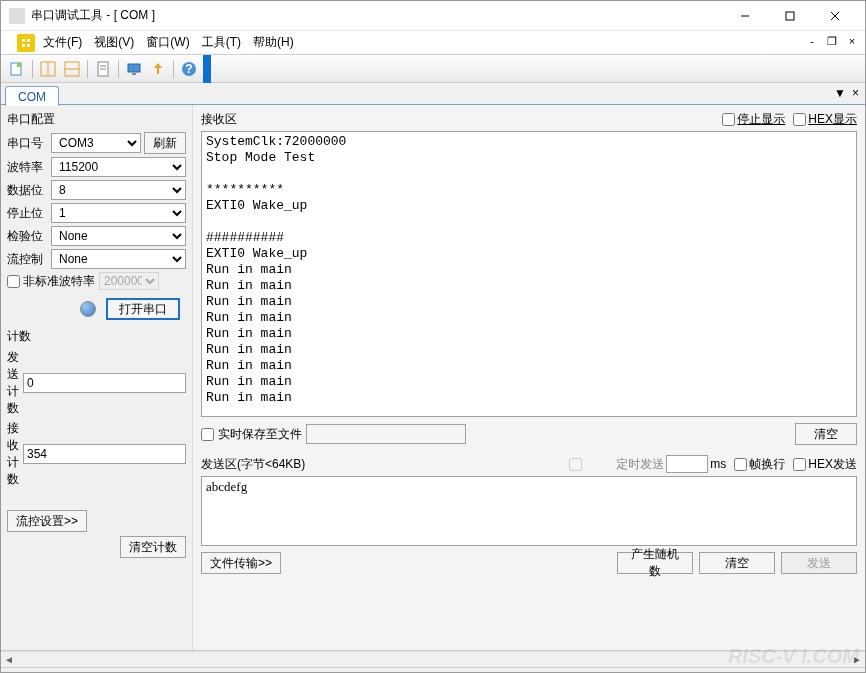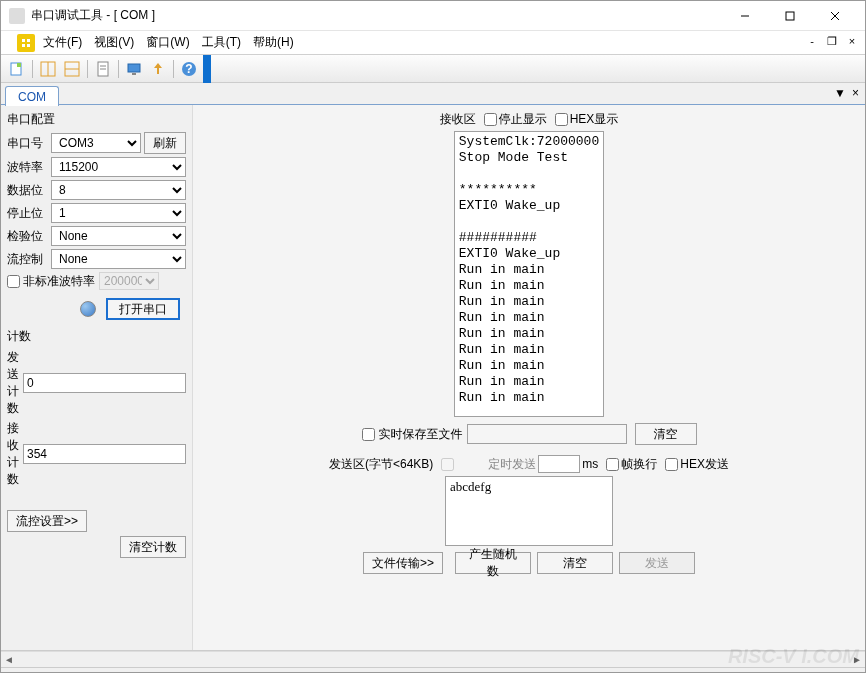--- a/index.html
+++ b/index.html
@@ -37,24 +37,24 @@
 .btn { border: 1px solid #a0a0a0; background: #f5f5f5; padding: 2px 8px; height: 22px; display: inline-flex; align-items: center; }
 .btn.primary { border: 2px solid #1b6fd0; }
 .btn.disabled { color: #999; background: #eee; }
 .checkbox-row { display: flex; align-items: center; margin: 3px 0; }
 .checkbox-row input { margin-right: 3px; }
 .numbox { height: 18px; border: 1px solid #a0a0a0; background: #fff; padding: 0 3px; }
 .disabled-sel { background: #eee; color: #888; }
 
 .led { width: 16px; height: 16px; border-radius: 50%; background: radial-gradient(circle at 30% 30%, #9cc8f0, #3d7bc6); border: 1px solid #888; display: inline-block; margin-right: 10px; }
 
-.rightpanel { flex: 1; padding: 6px 8px; display: flex; flex-direction: column; align-items: center; }
+.rightpanel { flex: 1; padding: 6px 8px; display: flex; flex-direction: column; }
 .rx-header { display: flex; align-items: center; margin-bottom: 3px; }
 .rx-title { flex: 1; }
-.rx-header label { display: flex; align-items: center; margin-left: 8px; }
+.rx-header label { display: flex; align-items: center; margin-left: 8px; text-decoration: underline; }
 .rx-header input[type=checkbox] { margin-right: 2px; }
 .rx-area { height: 286px; border: 1px solid #a0a0a0; background: #fff; padding: 2px 4px; font-family: "Courier New", monospace; font-size: 13px; white-space: pre; overflow-y: scroll; line-height: 16px; }
 .rx-area::-webkit-scrollbar { width: 16px; }
 .rx-area::-webkit-scrollbar-track { background: #f0f0f0; }
 .rx-area::-webkit-scrollbar-thumb { background: #c5c5c5; border: 1px solid #aaa; }
 
 .savefile { display: flex; align-items: center; margin-top: 6px; gap: 4px; }
 .savefile .path { flex: 0 0 160px; height: 20px; border: 1px solid #a0a0a0; background: #f5f5f5; }
 .savefile .spacer { flex: 1; }
 

